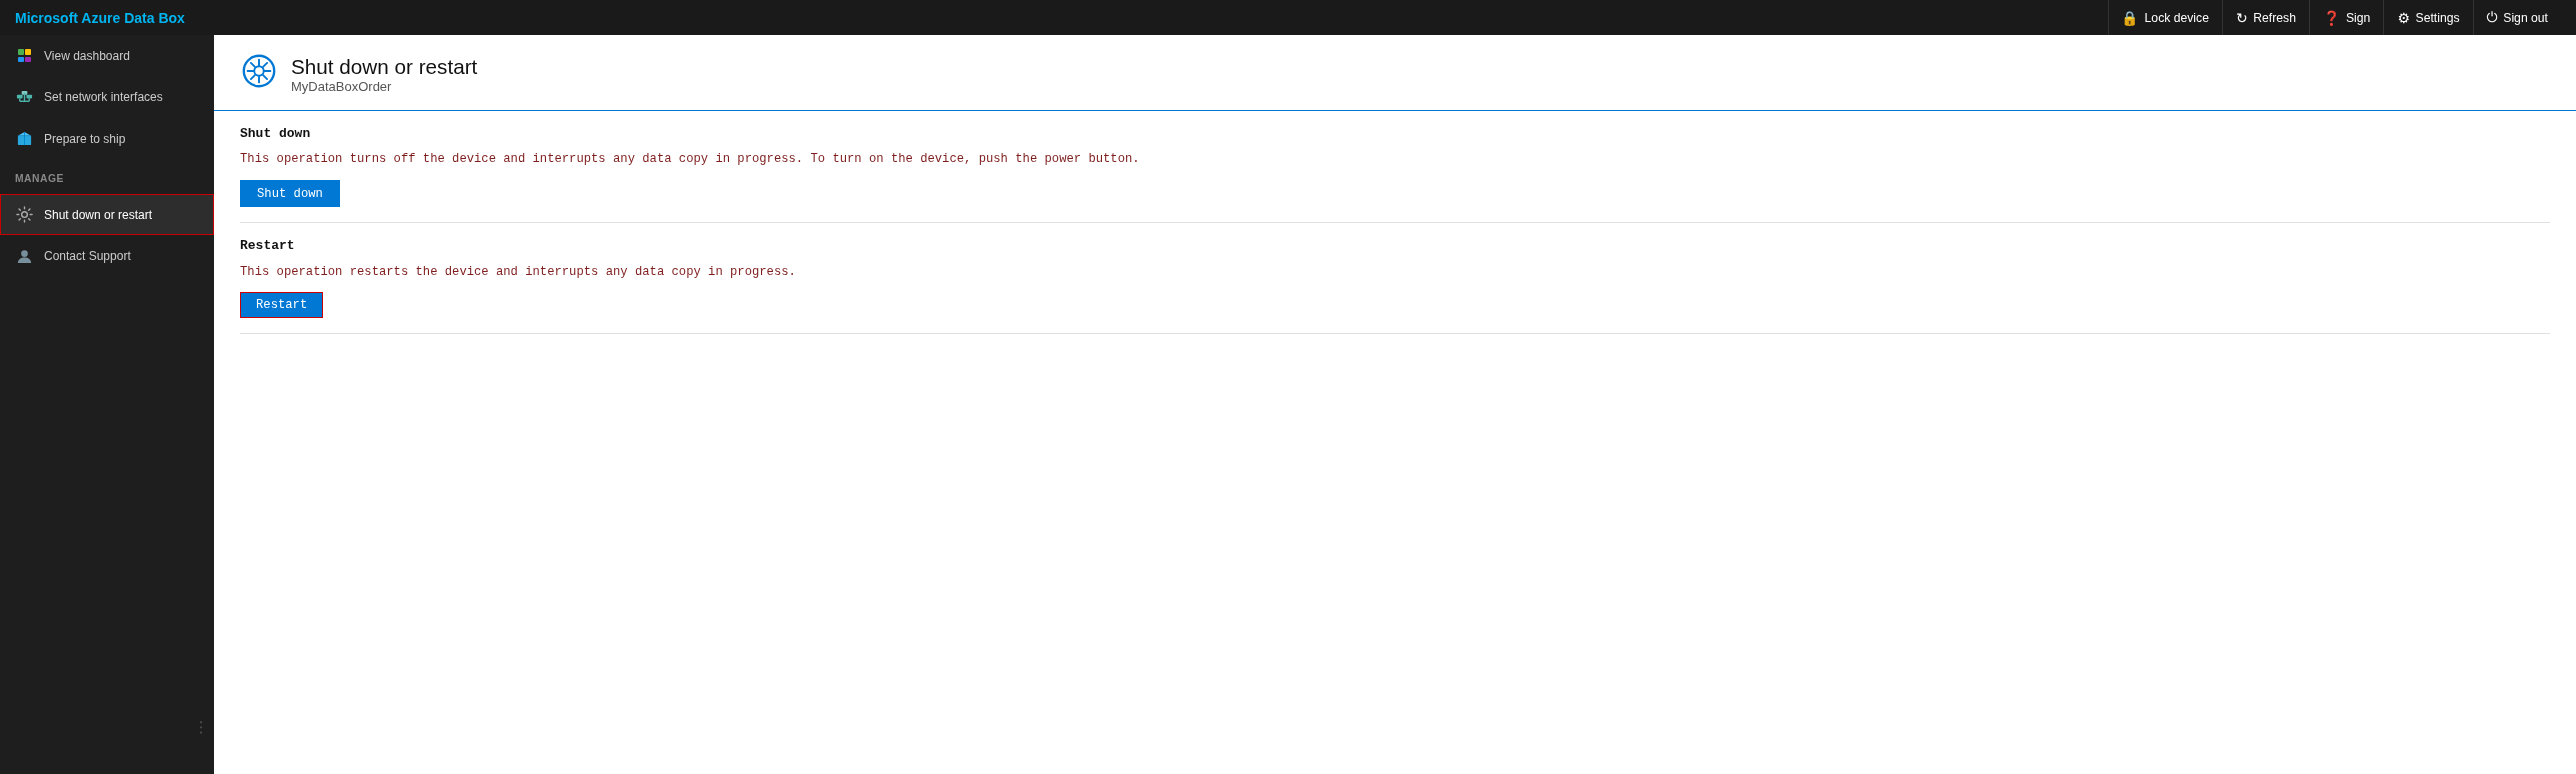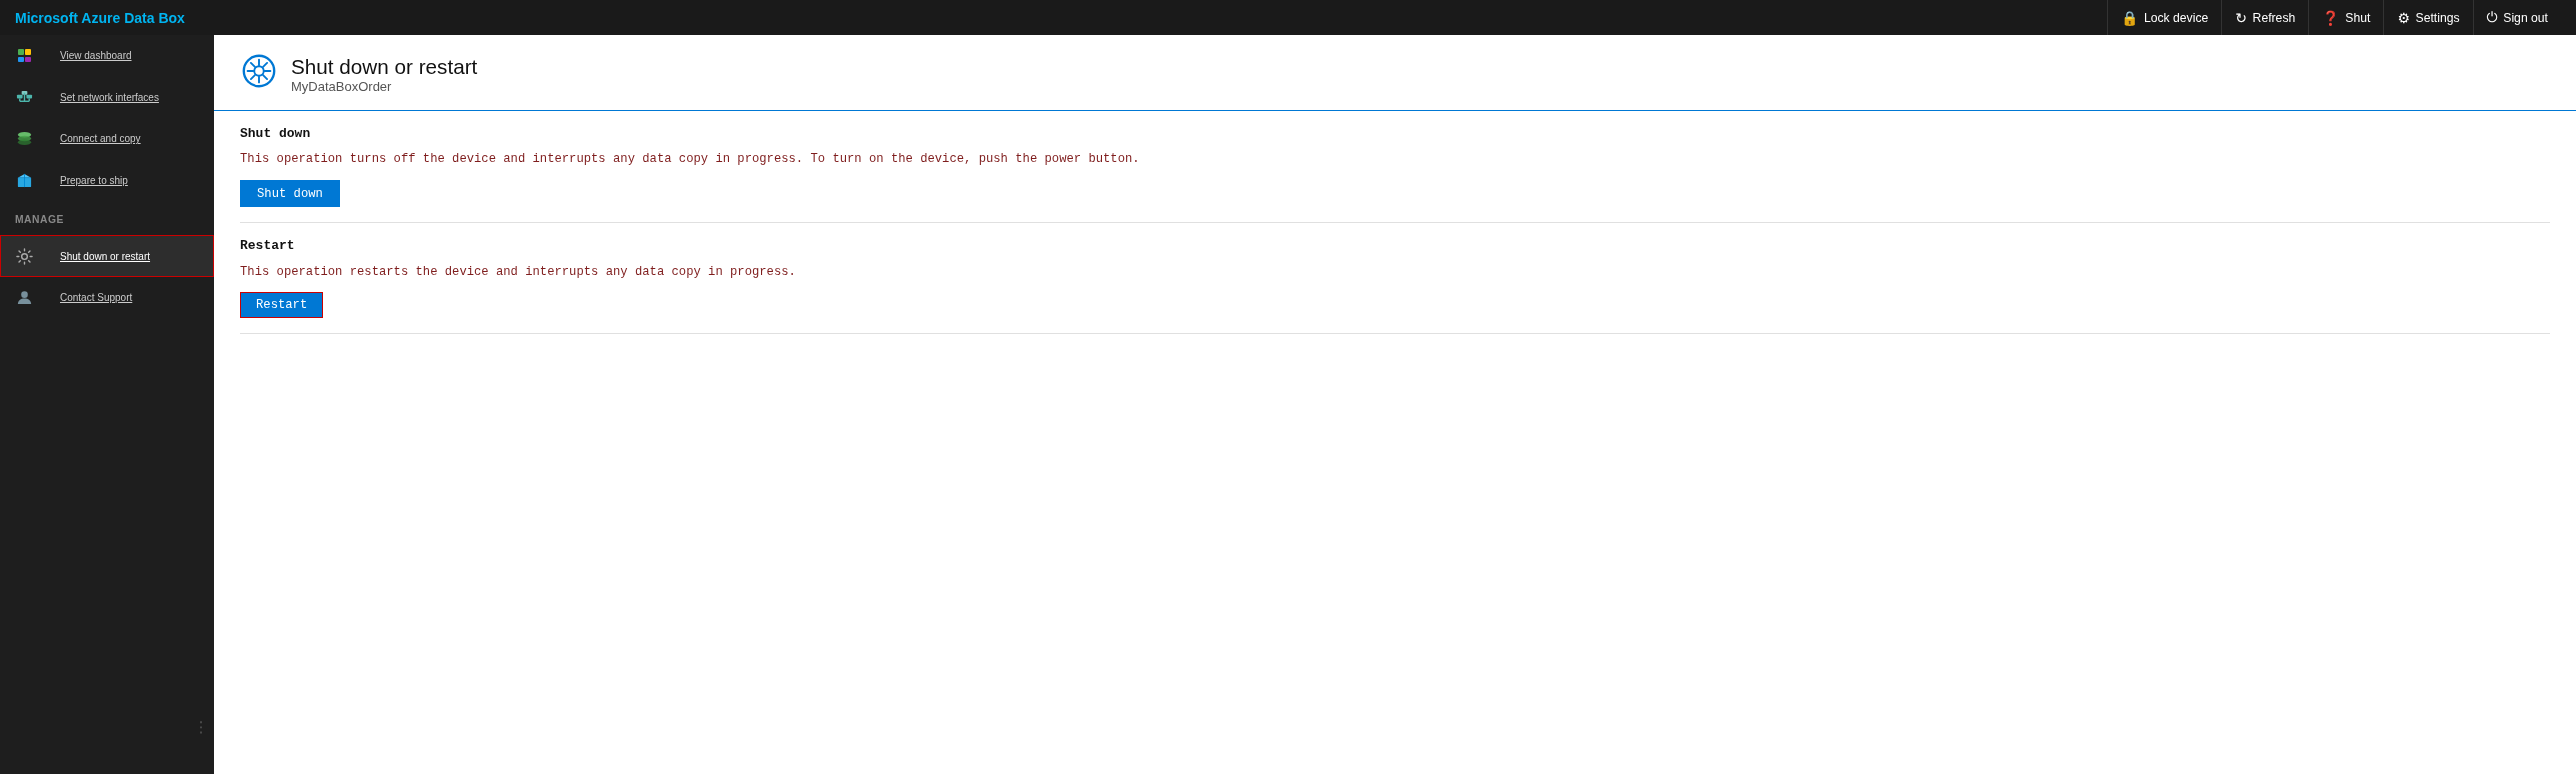--- a/index.html
+++ b/index.html
@@ -54,27 +54,26 @@
       width: 214px;
       flex-shrink: 0;
       display: flex;
       flex-direction: column;
       overflow-y: auto;
       position: relative;
     }
     .sidebar-item {
       display: flex;
       align-items: center;
-      gap: 26px;
+      gap: 10px;
       padding: 11.3px 15px;
       color: #ccc;
-      font-size: 10px;
+      font-size: 12px;
       cursor: pointer;
       position: relative;
-      text-decoration: underline;
     }
     .sidebar-item.active {
       background: #2d2d2d;
       color: #fff;
       outline: 1.9px solid #c00;
       outline-offset: -1.9px;
     }
     .sidebar-item .item-icon {
       width: 19px;
       height: 19px;
@@ -193,21 +192,21 @@
     <div class="top-nav-action">
       <span class="nav-icon">🔒</span>
       <span>Lock device</span>
     </div>
     <div class="top-nav-action">
       <span class="nav-icon">↻</span>
       <span>Refresh</span>
     </div>
     <div class="top-nav-action">
       <span class="nav-icon">❓</span>
-      <span>Shut</span>
+      <span>Sign</span>
     </div>
     <div class="top-nav-action">
       <span class="nav-icon">⚙</span>
       <span>Settings</span>
     </div>
     <div class="top-nav-action">
       <span class="nav-icon">⏻</span>
       <span>Sign out</span>
     </div>
   </div>
@@ -238,30 +237,20 @@
           <line x1="9" y1="6" x2="9" y2="4" stroke="#4db6ac" stroke-width="1.5"></line>
           <line x1="4" y1="10" x2="4" y2="13" stroke="#4db6ac" stroke-width="1.5"></line>
           <line x1="14" y1="10" x2="14" y2="13" stroke="#4db6ac" stroke-width="1.5"></line>
           <line x1="4" y1="13" x2="14" y2="13" stroke="#4db6ac" stroke-width="1.5"></line>
           <line x1="9" y1="13" x2="9" y2="6" stroke="#4db6ac" stroke-width="1.5"></line>
         </svg>
       </span>
       <span>Set network interfaces</span>
     </div>
 
-    <div class="sidebar-item">
-      <span class="item-icon">
-        <svg width="17" height="17" viewBox="0 0 18 18">
-          <ellipse cx="9" cy="5" rx="7" ry="3" fill="#66bb6a"></ellipse>
-          <ellipse cx="9" cy="9" rx="7" ry="3" fill="#43a047" opacity="0.8"></ellipse>
-          <ellipse cx="9" cy="13" rx="7" ry="3" fill="#2e7d32" opacity="0.7"></ellipse>
-        </svg>
-      </span>
-      <span>Connect and copy</span>
-    </div>
 
     <div class="sidebar-item">
       <span class="item-icon">
         <svg width="17" height="17" viewBox="0 0 18 18">
           <rect x="2" y="6" width="14" height="10" rx="1" fill="#29b6f6" opacity="0.9"></rect>
           <polygon points="2,6 9,2 16,6" fill="#4fc3f7"></polygon>
           <line x1="9" y1="2" x2="9" y2="16" stroke="#0288d1" stroke-width="1"></line>
           <line x1="2" y1="6" x2="16" y2="6" stroke="#0288d1" stroke-width="0.5"></line>
         </svg>
       </span>

